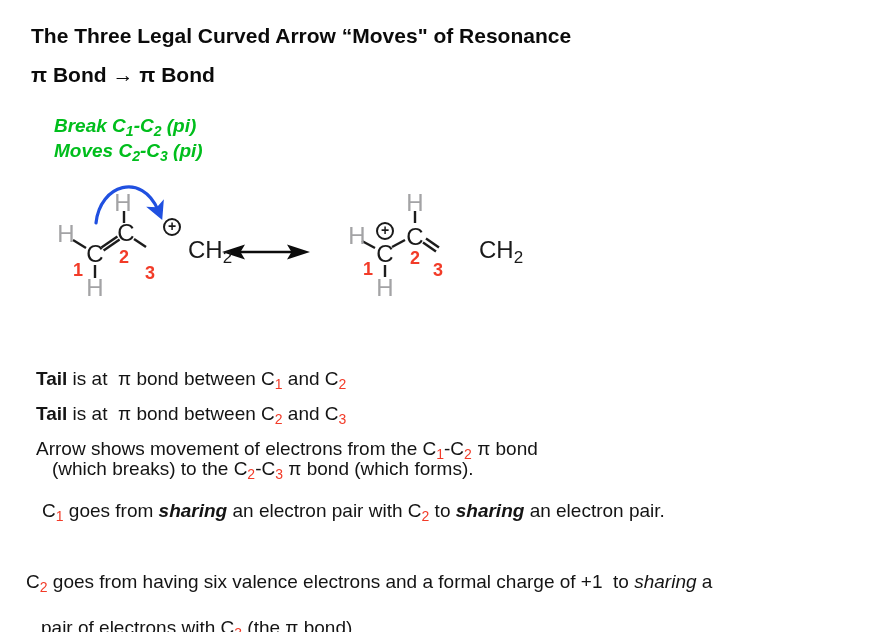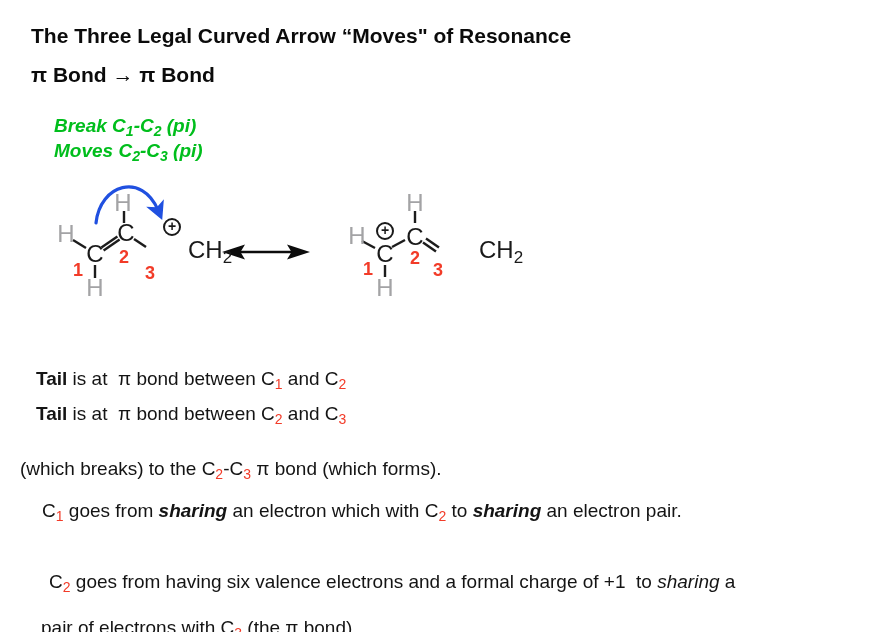--- a/index.html
+++ b/index.html
@@ -95,18 +95,19 @@
     <span class="atom" style="left:375px;top:67px">C</span>
     <span class="atom ch2" style="left:395px;top:84px"><span>CH</span><span class="asub">2</span></span>
     <span class="charge" style="left:336px;top:52px">+</span>
     <span class="rnum" style="left:328px;top:99px">1</span>
     <span class="rnum" style="left:375px;top:88px">2</span>
     <span class="rnum" style="left:398px;top:100px">3</span>
   </div>
 
   <div class="bodyline" style="left:36px;top:324px"><span class="seg-b">Tail</span><span> is at &nbsp;π bond between C</span><span class="seg-rsub">1</span><span> and C</span><span class="seg-rsub">2</span></div>
   <div class="bodyline" style="left:36px;top:359px"><span class="seg-b">Tail</span><span> is at &nbsp;π bond between C</span><span class="seg-rsub">2</span><span> and C</span><span class="seg-rsub">3</span></div>
-  <div class="bodyline" style="left:20px;top:414px"><span>(which breaks) to the C</span><span class="seg-rsub">2</span><span>-C</span><span class="seg-rsub">3</span><span> π bond (which forms).</span></div>
-  <div class="bodyline" style="left:42px;top:456px"><span>C</span><span class="seg-rsub">1</span><span> goes from </span><span class="seg-bi">sharing</span><span> an electron which with C</span><span class="seg-rsub">2</span><span> to </span><span class="seg-bi">sharing</span><span> an electron pair.</span></div>
-  <div class="bodyline" style="left:49px;top:527px"><span>C</span><span class="seg-rsub">2</span><span> goes from having six valence electrons and a formal charge of +1 &nbsp;to </span><span class="seg-i">sharing</span><span> a</span></div>
+  <div class="bodyline" style="left:36px;top:394px"><span>Arrow shows movement of electrons from the C</span><span class="seg-rsub">1</span><span>-C</span><span class="seg-rsub">2</span><span> π bond</span></div>
+  <div class="bodyline" style="left:52px;top:414px"><span>(which breaks) to the C</span><span class="seg-rsub">2</span><span>-C</span><span class="seg-rsub">3</span><span> π bond (which forms).</span></div>
+  <div class="bodyline" style="left:42px;top:456px"><span>C</span><span class="seg-rsub">1</span><span> goes from </span><span class="seg-bi">sharing</span><span> an electron pair with C</span><span class="seg-rsub">2</span><span> to </span><span class="seg-bi">sharing</span><span> an electron pair.</span></div>
+  <div class="bodyline" style="left:26px;top:527px"><span>C</span><span class="seg-rsub">2</span><span> goes from having six valence electrons and a formal charge of +1 &nbsp;to </span><span class="seg-i">sharing</span><span> a</span></div>
   <div class="bodyline" style="left:41px;top:573px"><span>pair of electrons with C</span><span class="seg-rsub">3</span><span> (the π bond).</span></div>
 
 </div>
 
 </body></html>

